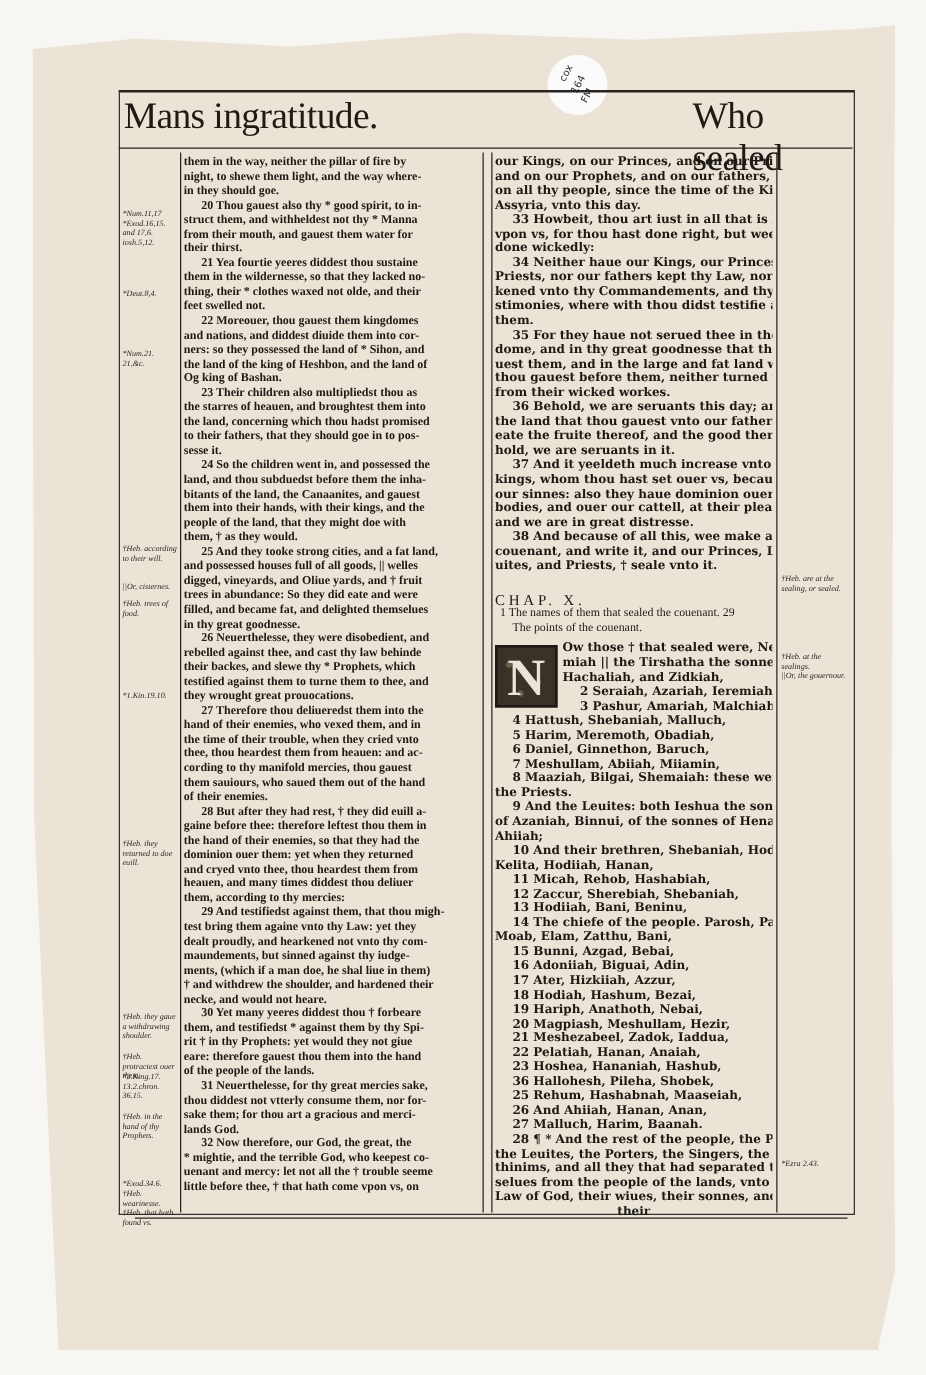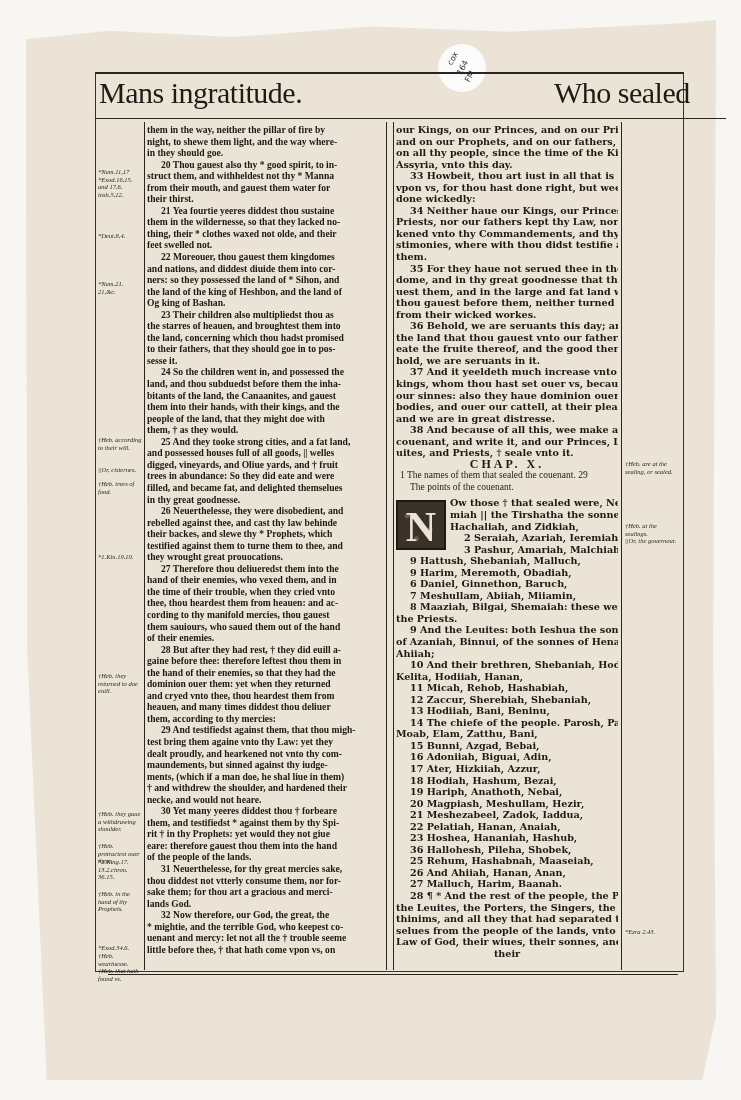--- a/index.html
+++ b/index.html
@@ -3,28 +3,28 @@
 <meta charset="utf-8">
 <style>
   html, body { margin:0; padding:0; }
   body { width:741px; height:1100px; background:#f7f6f3; position:relative; overflow:hidden; font-family:"DejaVu Serif", serif; }
   .paper { position:absolute; left:26px; top:18px; width:690px; height:1062px; background:#ebe4d6;
     clip-path: polygon(0 2%, 12% 1.2%, 30% 1.8%, 50% 0.8%, 70% 1.3%, 95% 0.5%, 100% 0.2%, 99.6% 60%, 100% 94%, 98% 100%, 3% 100%, 0.2% 60%);
     box-shadow: 0 0 4px rgba(0,0,0,0.1); }
   .sticker { position:absolute; left:438px; top:44px; width:48px; height:48px; border-radius:50%; background:#fbfbfb; }
   .sticker span { position:absolute; font-family:"DejaVu Sans", sans-serif; font-size:8px; color:#333; transform:rotate(-62deg); }
   .frame { position:absolute; left:95px; top:72px; width:587px; height:897px; border:1px solid #333; border-top:2px solid #2a2420; }
-  .runhead { position:absolute; left:95px; top:74px; width:587px; height:44px; border-bottom:1.5px solid #2a2420;padding-left:44px; }
+  .runhead { position:absolute; left:95px; top:74px; width:587px; height:44px; border-bottom:1.5px solid #2a2420; }
   .rh { position:absolute; top:2px; font-family:"Liberation Serif", serif; font-size:30px; color:#1e1a16; letter-spacing:-0.5px; }
   .col-rule { position:absolute; background:#2a2420; width:1px; }
   .margin-note { position:absolute; font-family:"Liberation Serif", serif; font-style:italic; font-size:6.5px; line-height:7.5px; color:#2a2420; }
   .col { position:absolute; font-family:"DejaVu Serif", serif; font-weight:bold; font-size:9.6px; line-height:11.55px; color:#1d1915; text-align:justify; }
   .line { display:block; white-space:nowrap; overflow:hidden; }
   .indent { padding-left:14px; }
-  .chap { font-family:"Liberation Serif", serif; font-weight:bold; font-size:12px; letter-spacing:3px; text-align:center; margin:0 0 0 0; }
+  .chap { font-family:"Liberation Serif", serif; font-weight:normal; font-size:12px; letter-spacing:3px; text-align:left; margin:16px 0 0 0; }
   .summary { font-family:"Liberation Serif", serif; font-weight:normal; font-size:9.5px; line-height:11.5px; }
   .dropcap { float:left; width:50px; height:50px; margin:3px 4px 0 0; background:#3a3128; color:#ebe4d6; font-family:"Liberation Serif", serif; font-size:42px; line-height:50px; text-align:center; border:2px solid #1d1915; box-sizing:border-box;
     background-image: radial-gradient(circle at 20% 30%, #6b5d4b 2px, transparent 3px), radial-gradient(circle at 70% 60%, #6b5d4b 2px, transparent 3px), radial-gradient(circle at 40% 80%, #6b5d4b 2px, transparent 3px); }
   .bottom-rule { position:absolute; left:108px; top:974px; width:570px; height:1px; background:#2a2420; }
 </style>
 </head>
 <body>
 
 <div class="paper"></div>
 
@@ -186,22 +186,22 @@
     <div class="dropcap">N</div>
     <div id="dropcap-lines">
         <span class="line">Ow those † that sealed were, Nehe-</span>
         <span class="line">miah || the Tirshatha the sonne of</span>
         <span class="line">Hachaliah, and Zidkiah,</span>
         <span class="line indent">2 Seraiah, Azariah, Ieremiah,</span>
         <span class="line indent">3 Pashur, Amariah, Malchiah,</span>
       </div>
   </div>
   <div id="rverses">
-      <span class="line indent">9 Hattush, Shebaniah, Malluch,</span>
-      <span class="line indent">9 Harim, Meremoth, Obadiah,</span>
+      <span class="line indent">4 Hattush, Shebaniah, Malluch,</span>
+      <span class="line indent">5 Harim, Meremoth, Obadiah,</span>
       <span class="line indent">6 Daniel, Ginnethon, Baruch,</span>
       <span class="line indent">7 Meshullam, Abiiah, Miiamin,</span>
       <span class="line indent">8 Maaziah, Bilgai, Shemaiah: these were</span>
       <span class="line">the Priests.</span>
       <span class="line indent">9 And the Leuites: both Ieshua the sonne</span>
       <span class="line">of Azaniah, Binnui, of the sonnes of Henadad,</span>
       <span class="line">Ahiiah;</span>
       <span class="line indent">10 And their brethren, Shebaniah, Hodiiah,</span>
       <span class="line">Kelita, Hodiiah, Hanan,</span>
       <span class="line indent">11 Micah, Rehob, Hashabiah,</span>

